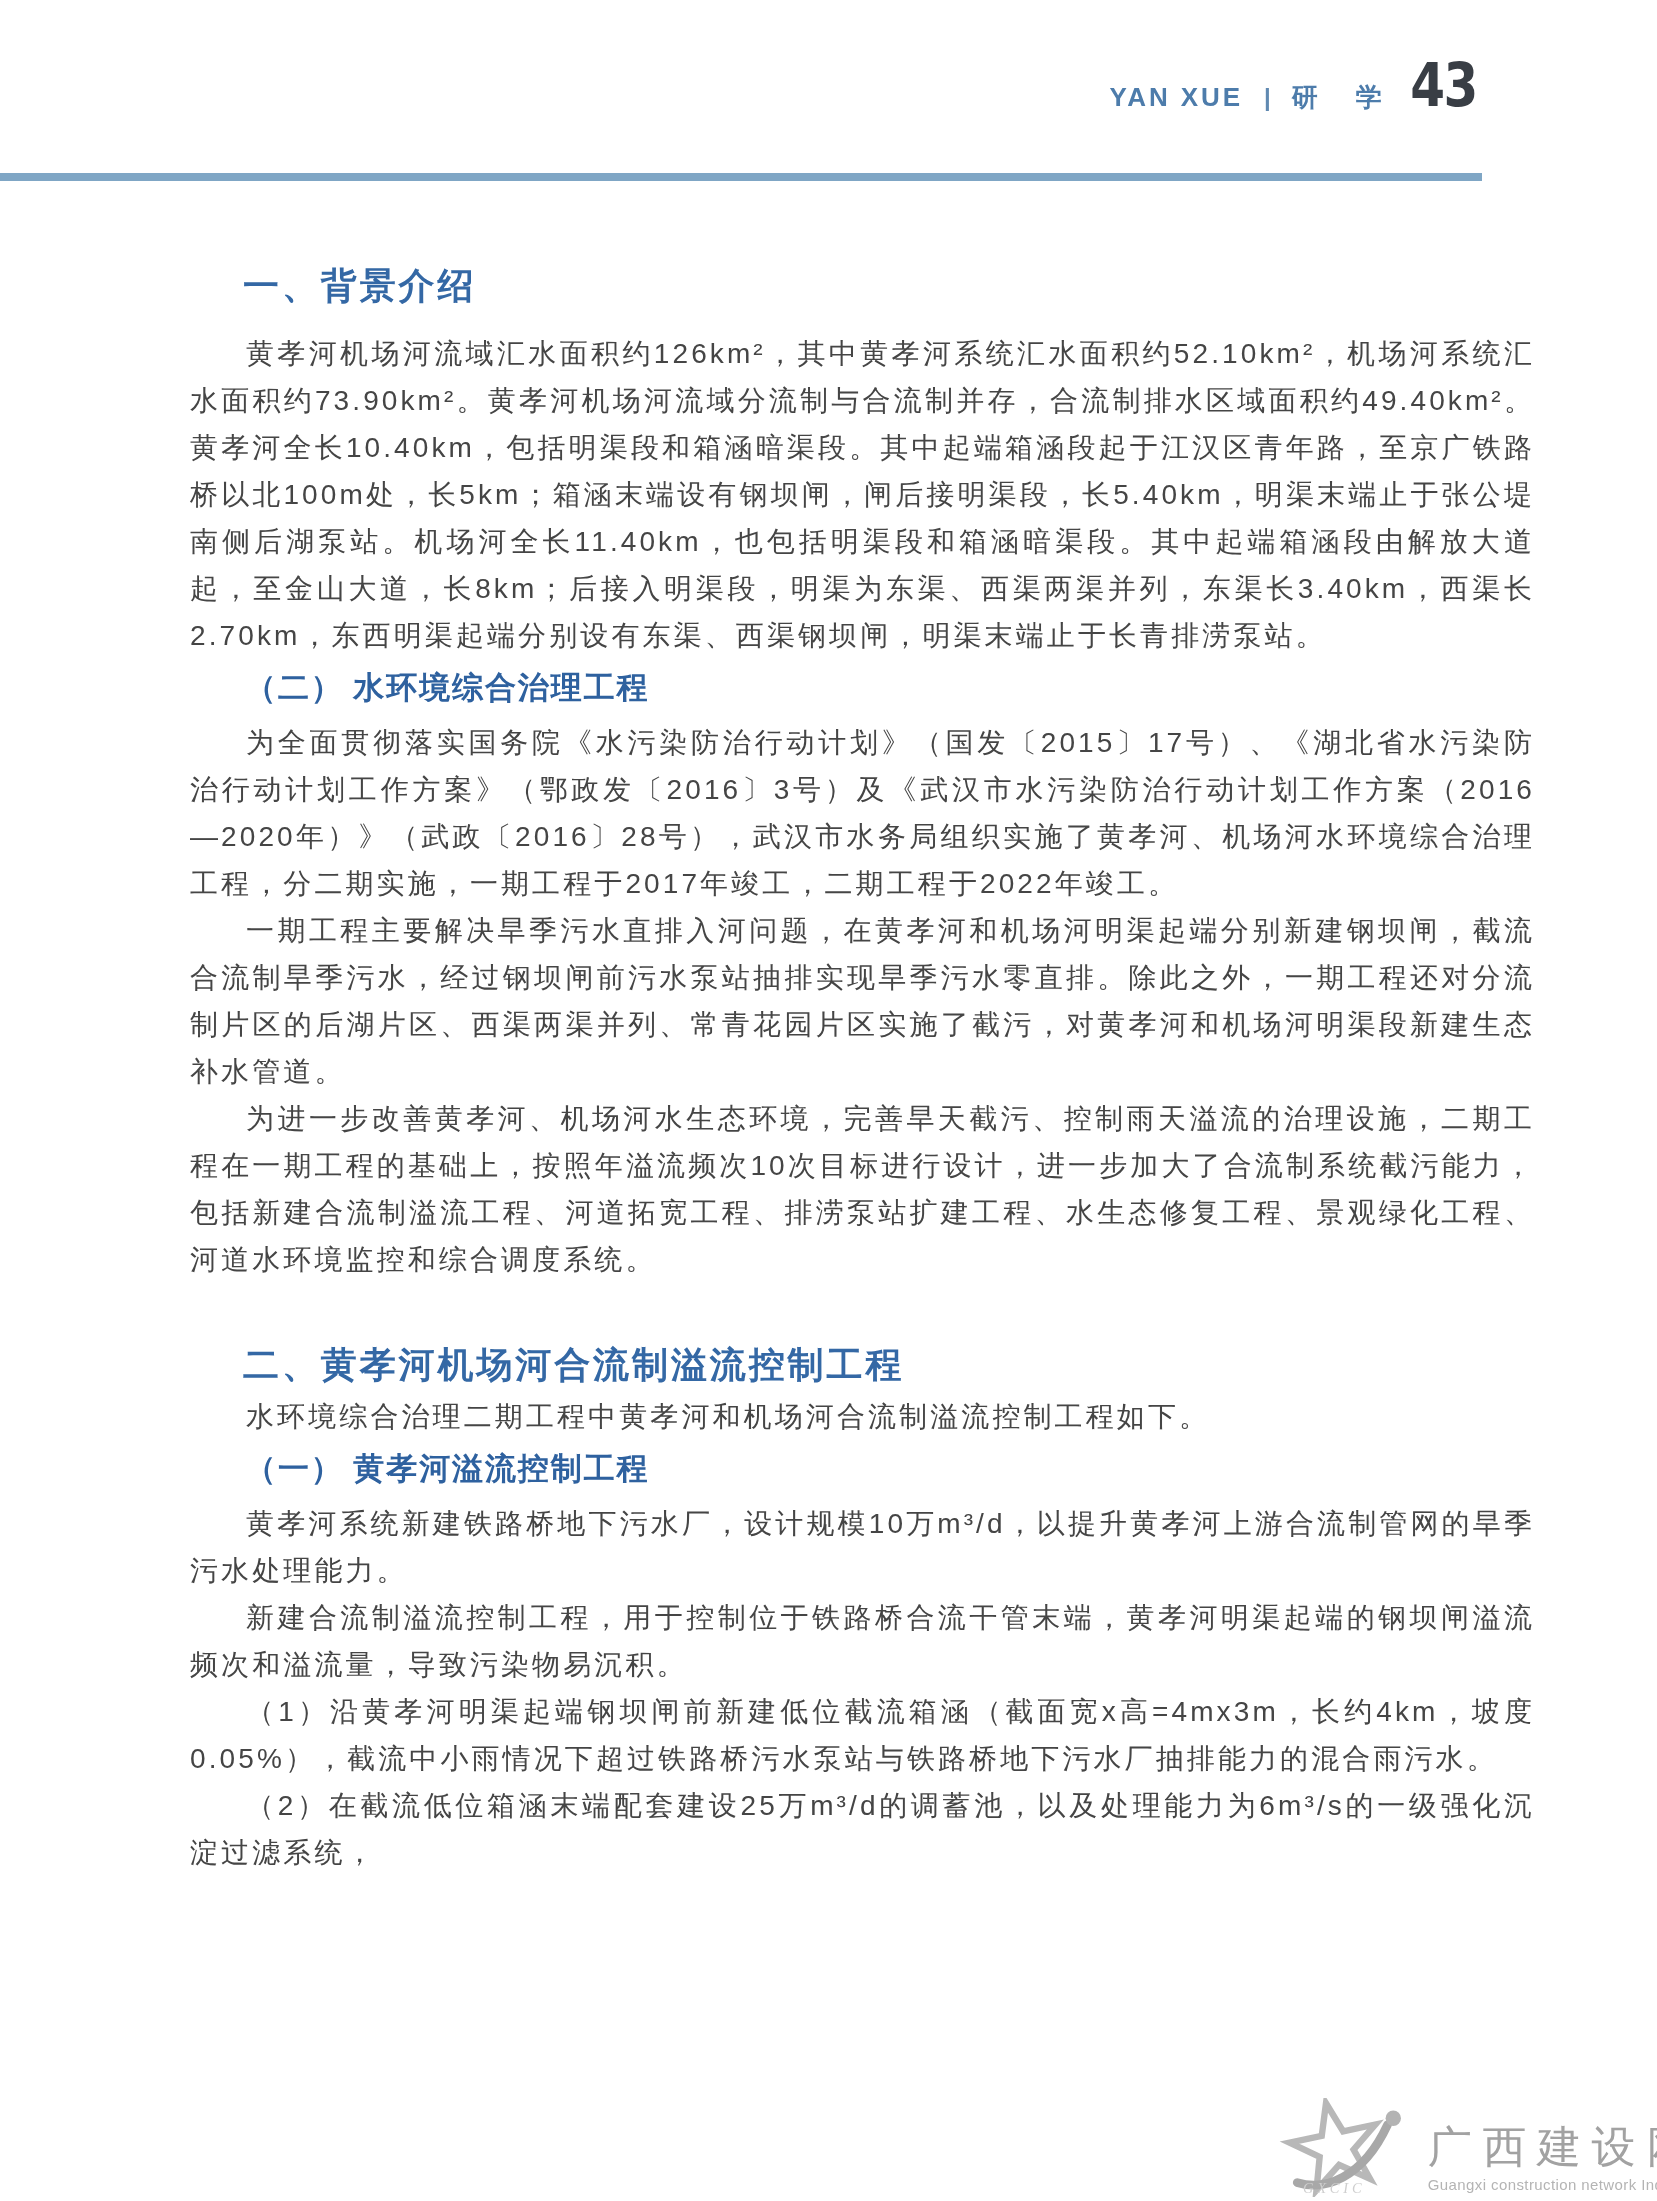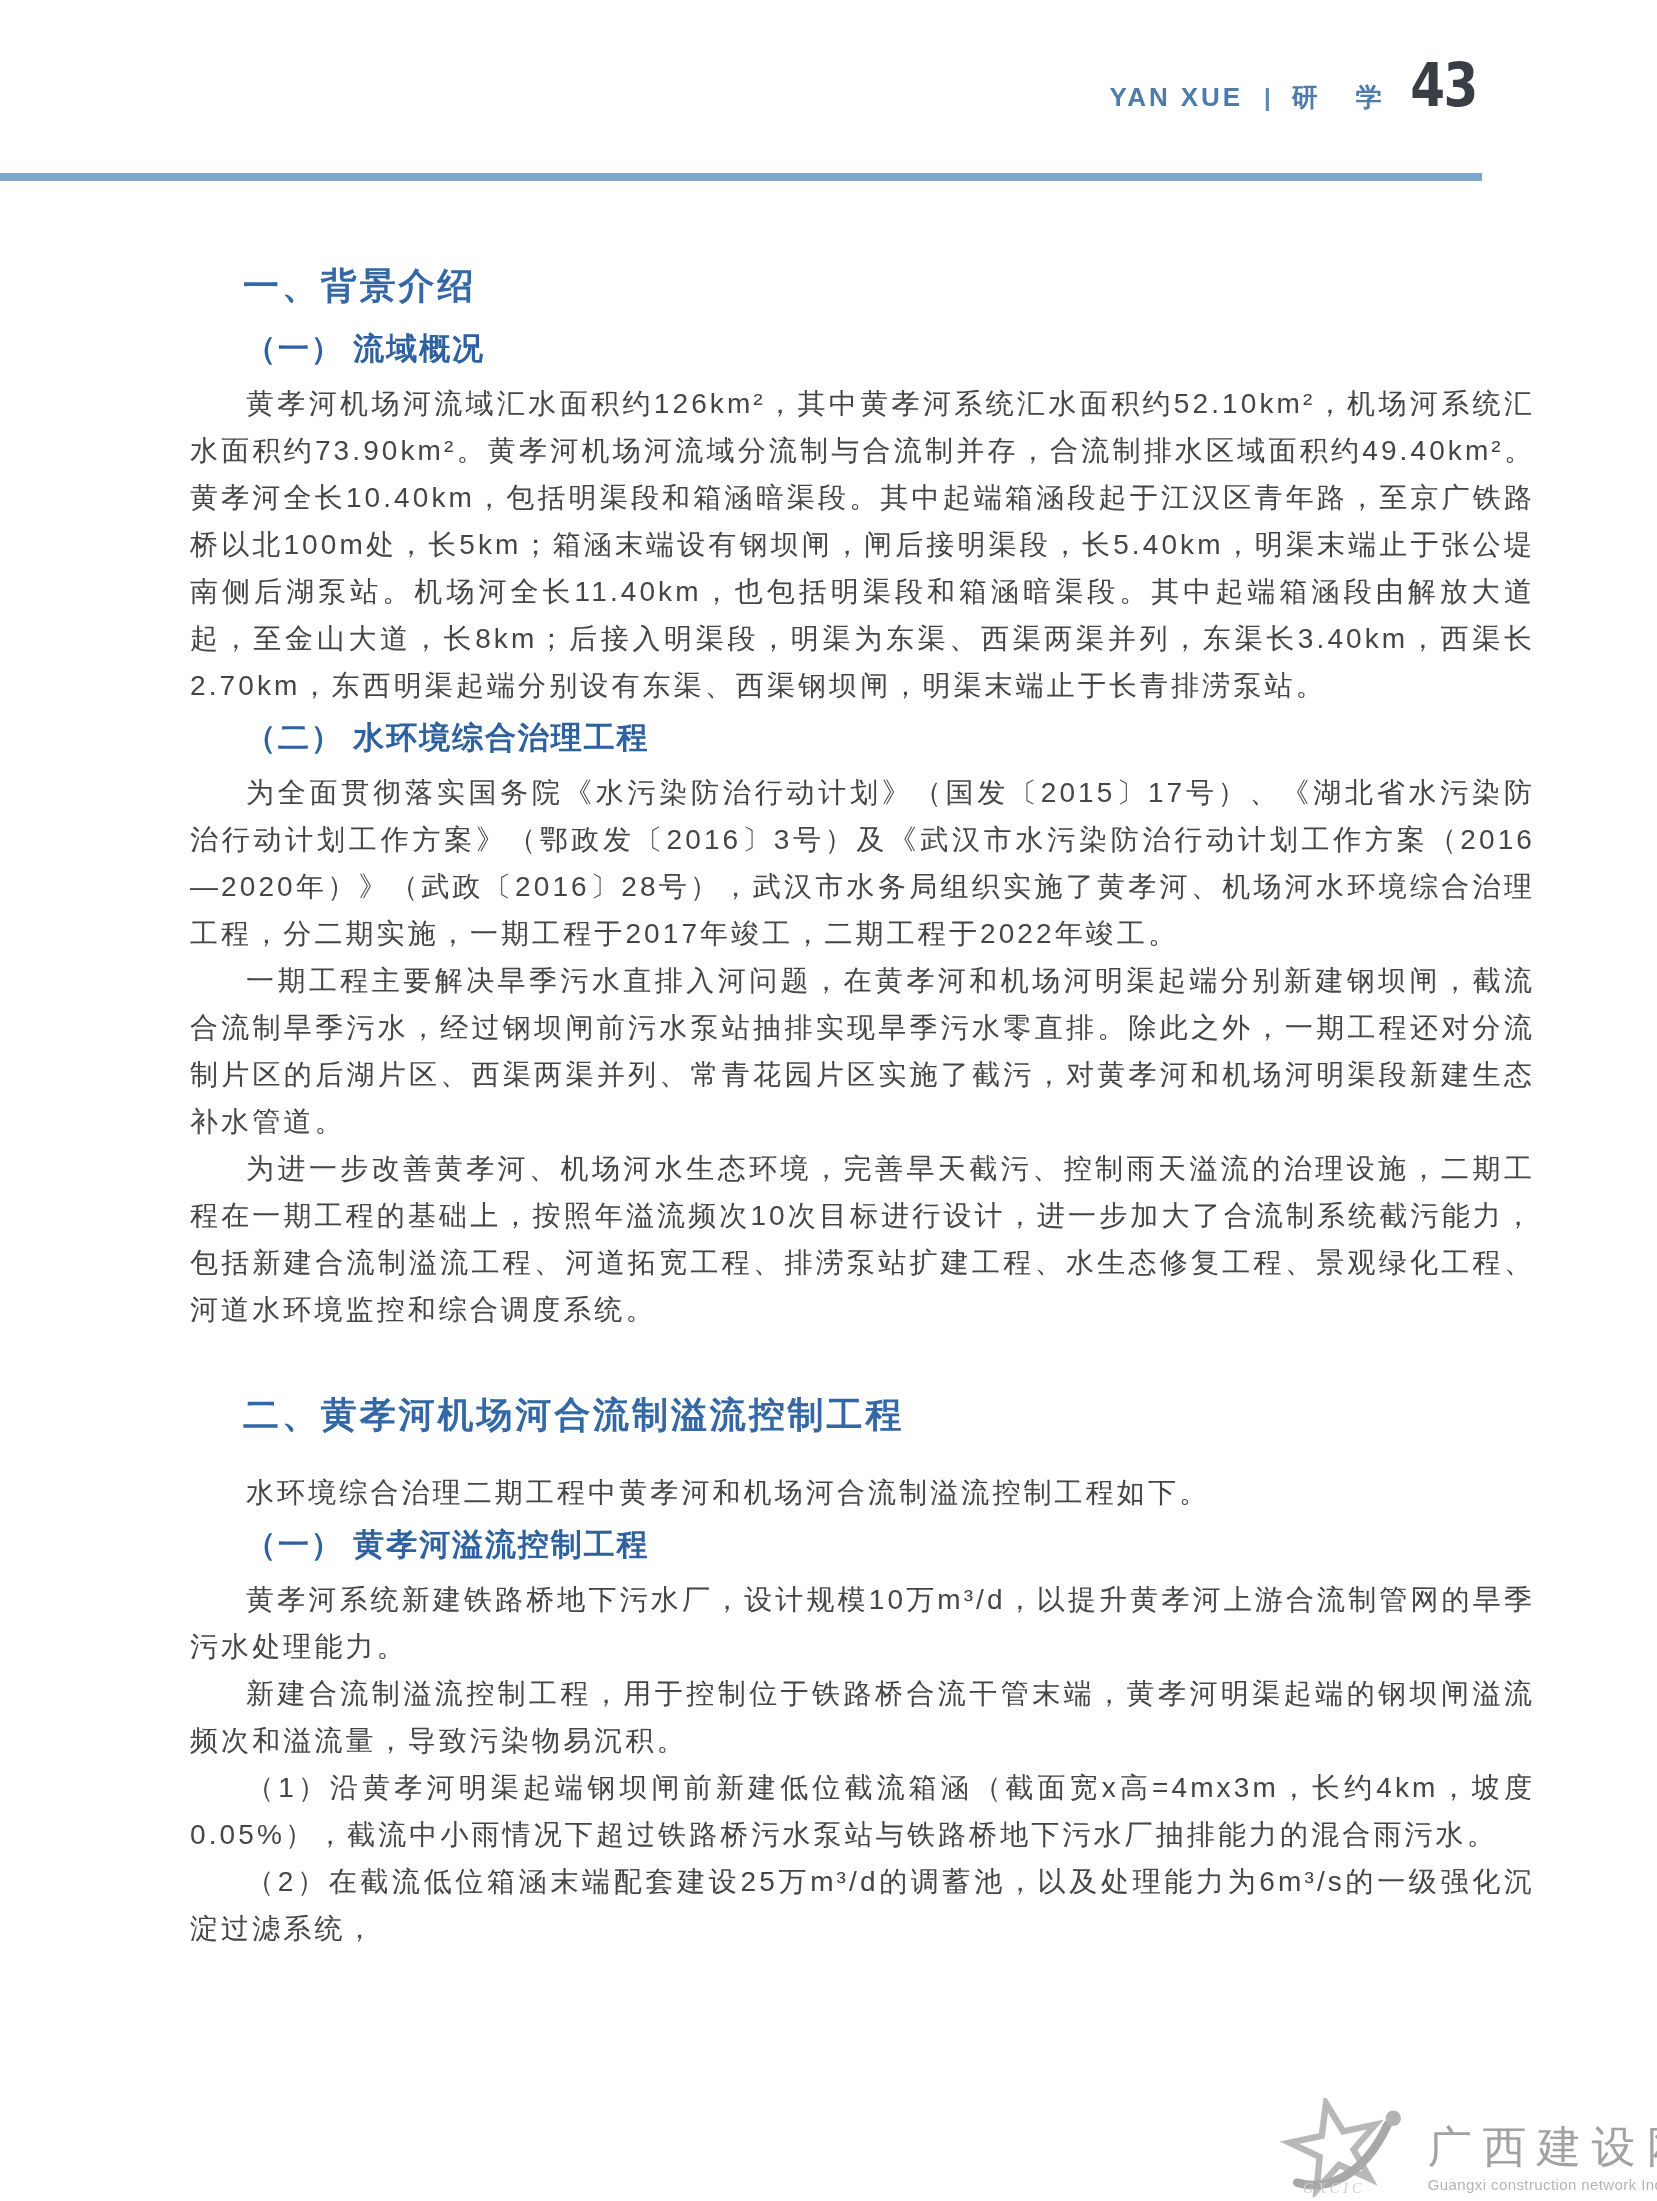--- a/index.html
+++ b/index.html
@@ -28,21 +28,21 @@
   }
 
   
   .content {
     position:absolute; left:190px; top:264px; width:1345px; color:#434343;
   }
   .content h2 {
     font-size:36px; font-weight:bold; color:#3468a5; letter-spacing:2.9px;
     margin:0 0 23px 0; padding-left:53px; line-height:1.2;
   }
-  .content h2.s2 { margin-top:60px; margin-bottom:33px; }
+  .content h2.s2 { margin-top:60px; margin-bottom:7px; }
   .content h3 {
     font-family:"Liberation Serif", serif;
     font-size:31px; font-weight:bold; color:#2e619f; letter-spacing:1.9px;
     margin:9.6px 0 11.5px 0; padding-left:55px; line-height:1.25;
   }
   .content p {
     font-size:28px; line-height:47px; letter-spacing:3.1px;
     text-align:justify; text-indent:2em; margin:0; color:#454545;
   }
 
@@ -71,21 +71,20 @@
     <span class="m-en">YAN XUE</span>
     <span class="m-div">|</span>
     <span class="m-cn">研 学</span>
     <span class="m-num">43</span>
   </div>
   <div class="rule"></div>
 
   <main class="content">
     <h2>一、背景介绍</h2>
 
-    <h3>（一） 流域概况</h3>
     <p>黄孝河机场河流域汇水面积约126km²，其中黄孝河系统汇水面积约52.10km²，机场河系统汇水面积约73.90km²。黄孝河机场河流域分流制与合流制并存，合流制排水区域面积约49.40km²。黄孝河全长10.40km，包括明渠段和箱涵暗渠段。其中起端箱涵段起于江汉区青年路，至京广铁路桥以北100m处，长5km；箱涵末端设有钢坝闸，闸后接明渠段，长5.40km，明渠末端止于张公堤南侧后湖泵站。机场河全长11.40km，也包括明渠段和箱涵暗渠段。其中起端箱涵段由解放大道起，至金山大道，长8km；后接入明渠段，明渠为东渠、西渠两渠并列，东渠长3.40km，西渠长2.70km，东西明渠起端分别设有东渠、西渠钢坝闸，明渠末端止于长青排涝泵站。</p>
 
     <h3>（二） 水环境综合治理工程</h3>
     <p>为全面贯彻落实国务院《水污染防治行动计划》（国发〔2015〕17号）、《湖北省水污染防治行动计划工作方案》（鄂政发〔2016〕3号）及《武汉市水污染防治行动计划工作方案（2016—2020年）》（武政〔2016〕28号），武汉市水务局组织实施了黄孝河、机场河水环境综合治理工程，分二期实施，一期工程于2017年竣工，二期工程于2022年竣工。</p>
     <p>一期工程主要解决旱季污水直排入河问题，在黄孝河和机场河明渠起端分别新建钢坝闸，截流合流制旱季污水，经过钢坝闸前污水泵站抽排实现旱季污水零直排。除此之外，一期工程还对分流制片区的后湖片区、西渠两渠并列、常青花园片区实施了截污，对黄孝河和机场河明渠段新建生态补水管道。</p>
     <p>为进一步改善黄孝河、机场河水生态环境，完善旱天截污、控制雨天溢流的治理设施，二期工程在一期工程的基础上，按照年溢流频次10次目标进行设计，进一步加大了合流制系统截污能力，包括新建合流制溢流工程、河道拓宽工程、排涝泵站扩建工程、水生态修复工程、景观绿化工程、河道水环境监控和综合调度系统。</p>
 
     <h2 class="s2">二、黄孝河机场河合流制溢流控制工程</h2>
     <p>水环境综合治理二期工程中黄孝河和机场河合流制溢流控制工程如下。</p>
 

